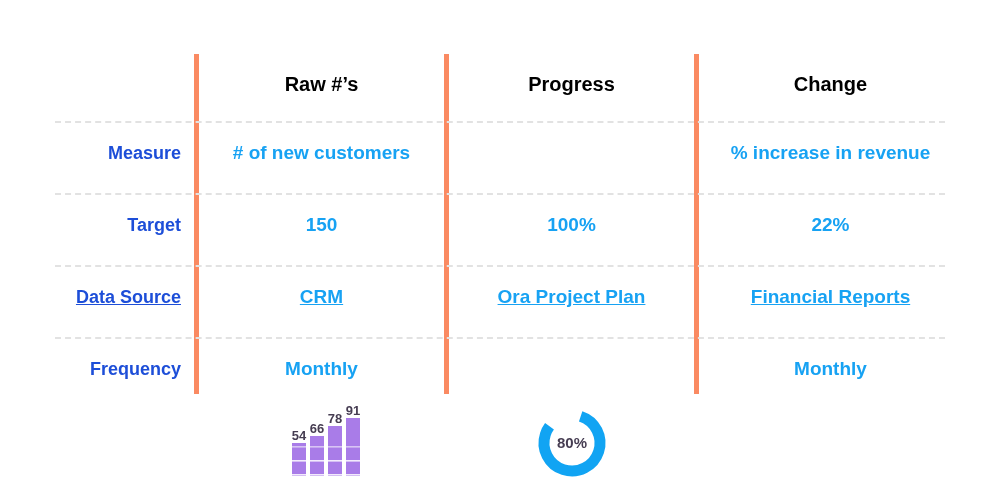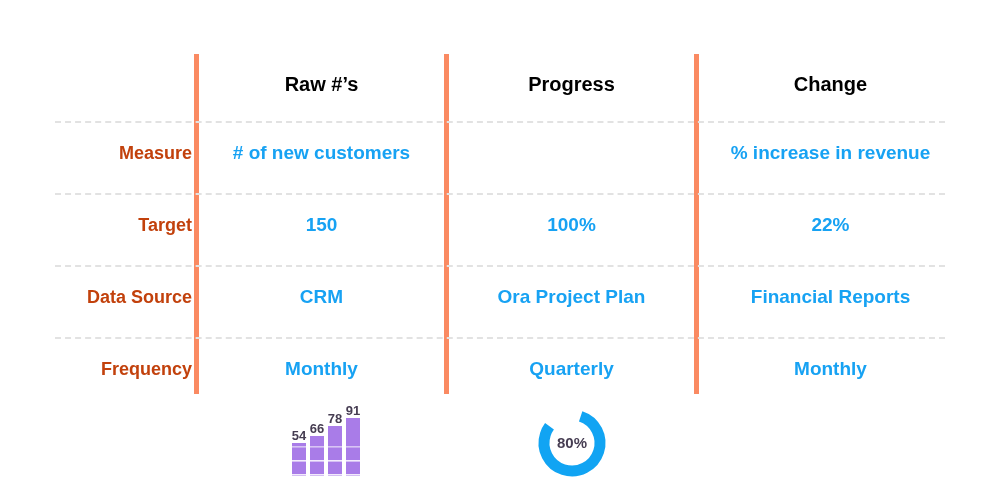--- a/index.html
+++ b/index.html
@@ -53,45 +53,45 @@
   }
   .hdr {
     color: #000000;
     font-size: 20px;
     text-align: center;
     top: 71px;
     height: 26px;
     line-height: 26px;
   }
   .rowlabel {
-    color: #c2410c;
+    color: #1d4ed8;
     font-size: 18px;
     text-align: right;
-    left: 11px;
+    left: 0px;
     width: 181px;
     height: 24px;
     line-height: 24px;
   }
   .value {
     color: #17a2f3;
     font-size: 19px;
     text-align: center;
     height: 26px;
     line-height: 26px;
   }
 
   
   .col1 { left: 199px; width: 245px; }
   .col2 { left: 449px; width: 245px; }
   .col3 { left: 699px; width: 263px; }
 
   
   .row1 { top: 140px; }
   .row2 { top: 212px; }
-  .row3 { top: 284px; }
+  .row3 { top: 284px; text-decoration: underline; }
   .row4 { top: 356px; }
 
   .rowlabel.row1 { top: 141px; }
   .rowlabel.row2 { top: 213px; }
   .rowlabel.row3 { top: 285px; }
   .rowlabel.row4 { top: 357px; }
 
   
   .icon-wrap {
     position: absolute;
@@ -136,21 +136,20 @@
 
   <div class="cell value col1 row2">150</div>
   <div class="cell value col2 row2">100%</div>
   <div class="cell value col3 row2">22%</div>
 
   <div class="cell value col1 row3">CRM</div>
   <div class="cell value col2 row3">Ora Project Plan</div>
   <div class="cell value col3 row3">Financial Reports</div>
 
   <div class="cell value col1 row4">Monthly</div>
-  <div class="cell value col2 row4">Quarterly</div>
   <div class="cell value col3 row4">Monthly</div>
 
   <div class="icon-wrap i1">
     <div class="icon-inner">
       <svg width="100" height="86" viewBox="0 0 100 86">
 
         <rect x="20" y="45" width="14" height="33" fill="#a97ce8"></rect>
         <rect x="38" y="38" width="14" height="40" fill="#a97ce8"></rect>
         <rect x="56" y="28" width="14" height="50" fill="#a97ce8"></rect>
         <rect x="74" y="20" width="14" height="58" fill="#a97ce8"></rect>

